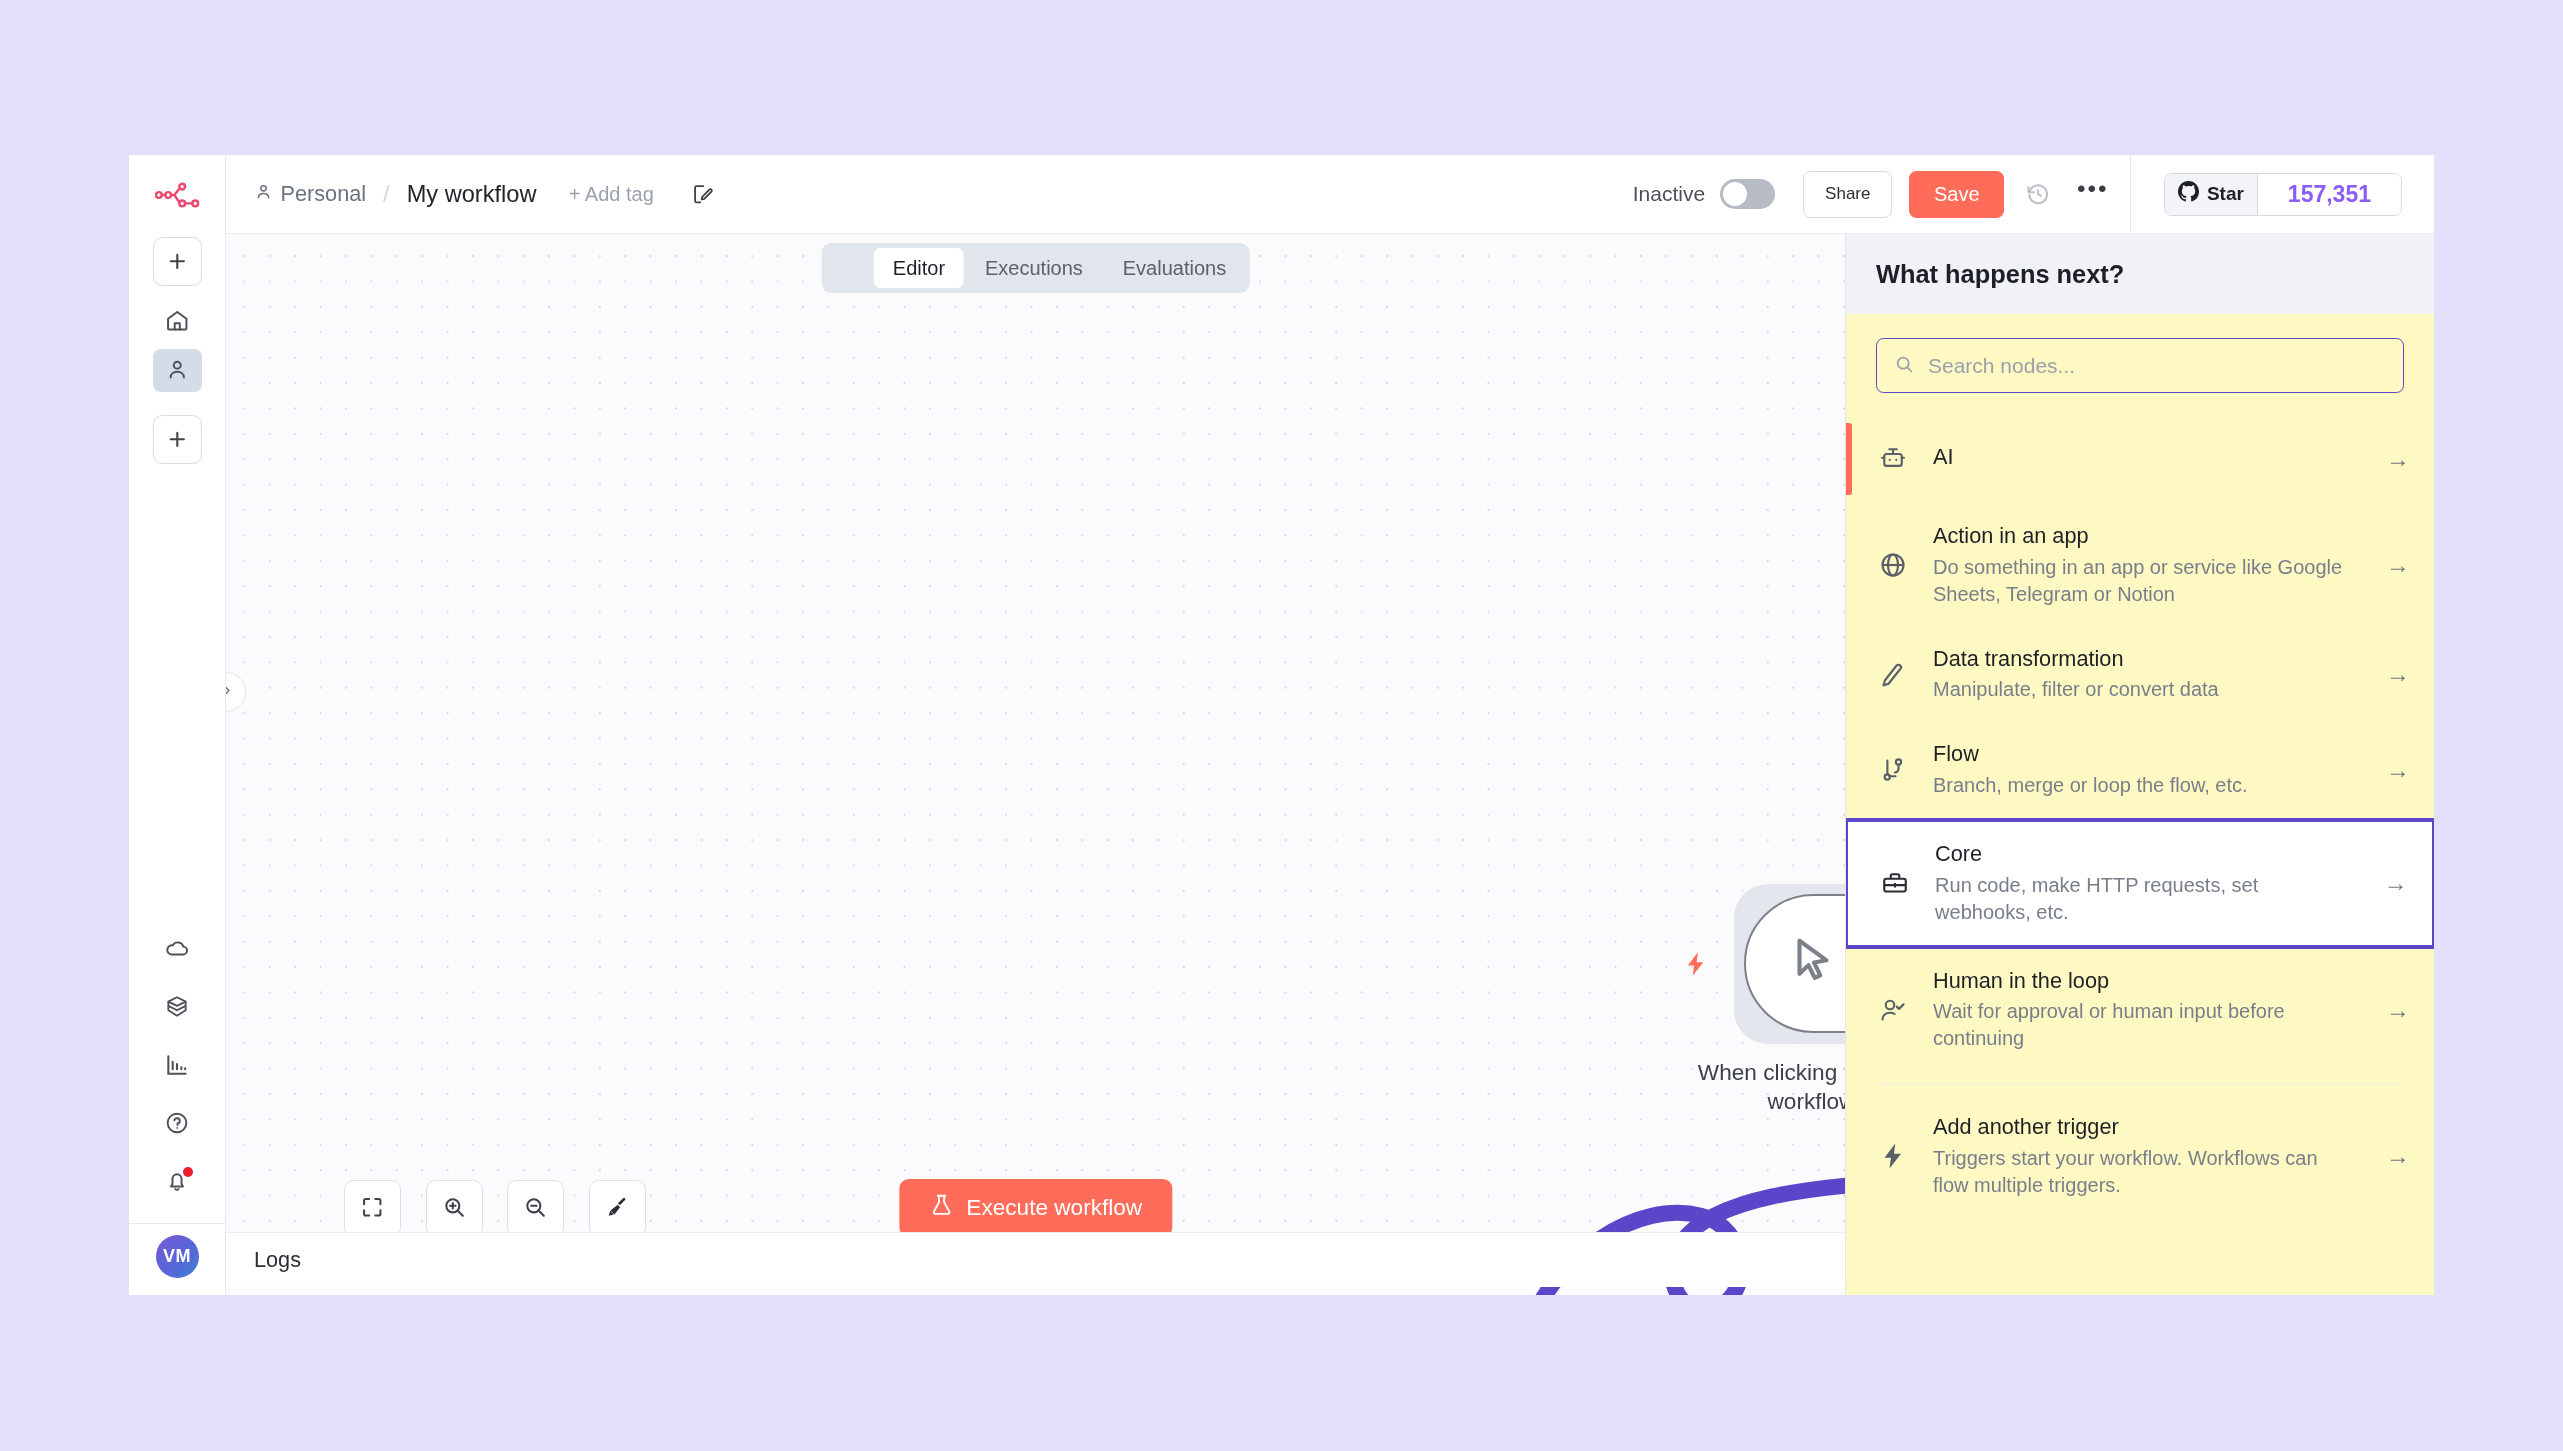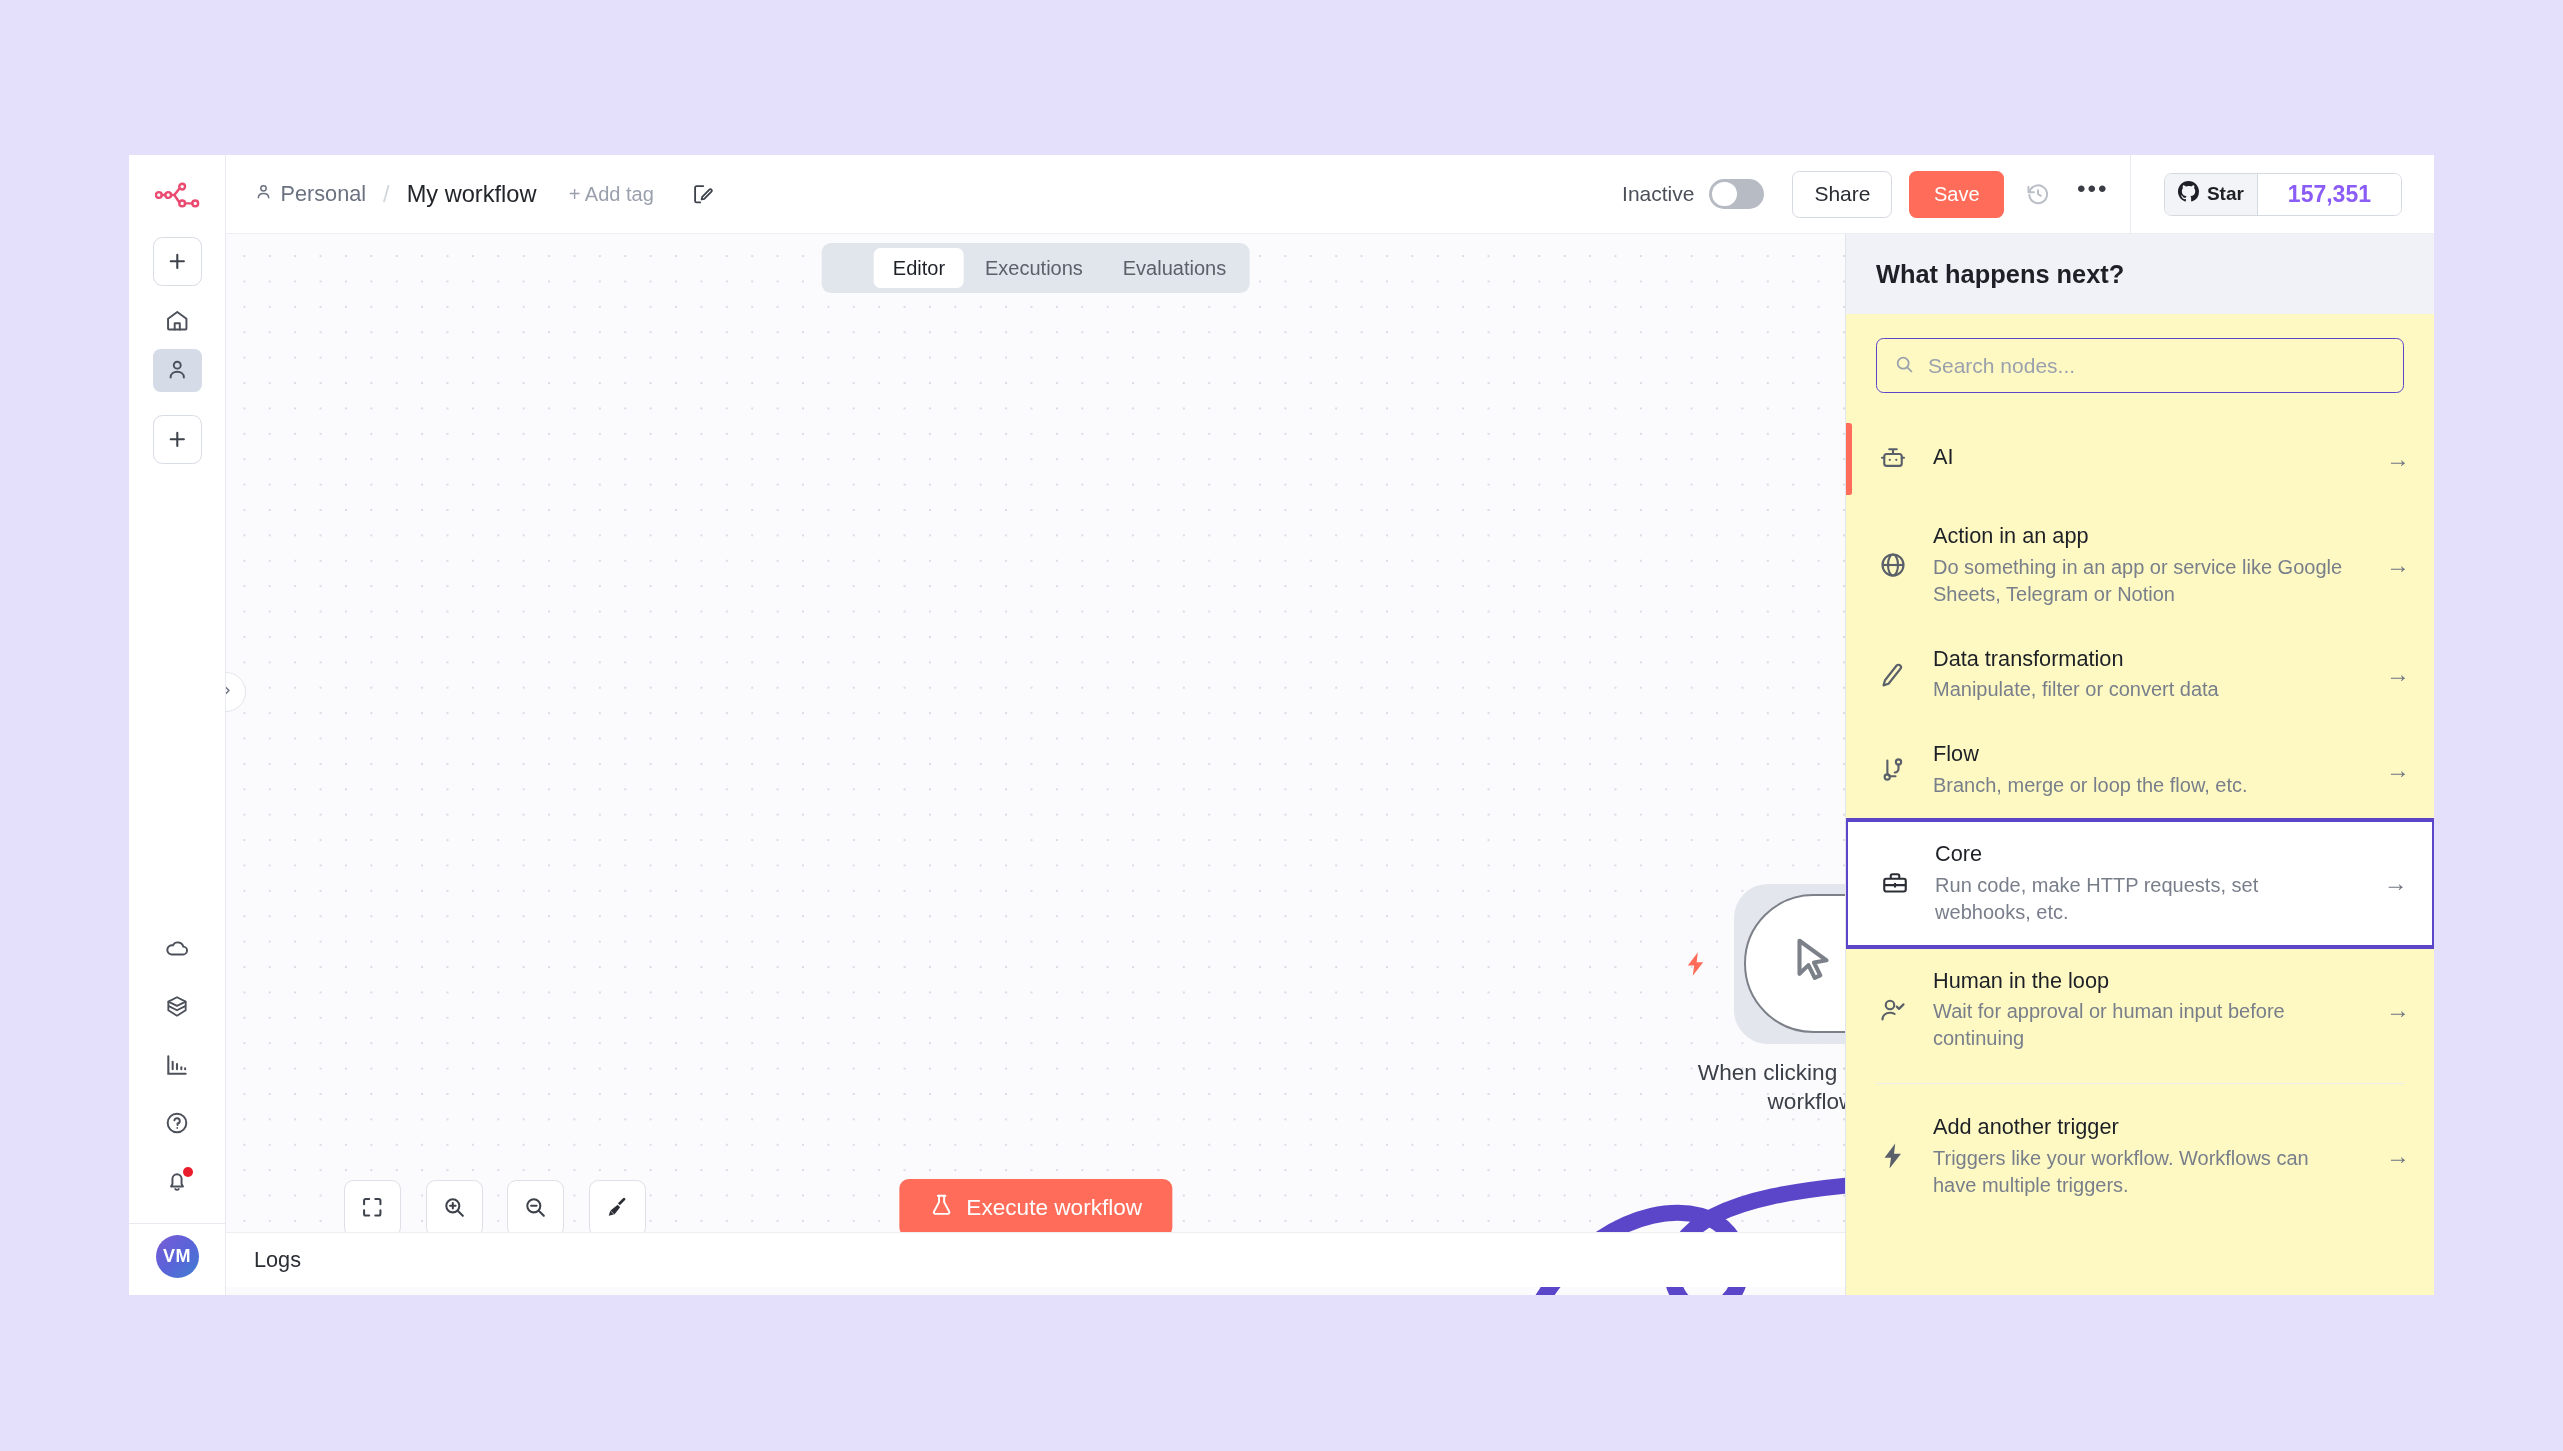--- a/index.html
+++ b/index.html
@@ -91,21 +91,21 @@
     width: 55px; height: 30px; border-radius: 15px;
     background: #b6bbc4; position: relative; cursor: pointer;
   }
   .toggle .knob {
     position: absolute; top: 2.8px; left: 2.8px;
     width: 24.5px; height: 24.5px; border-radius: 50%; background: #fff;
   }
   .btn-share {
     margin-left: 28px;
     border: 0.9px solid #d5d9e0; background: #fff;
-    color: #2a2d34; font-size: 21px;
+    color: #2a2d34; font-size: 17px;
     padding: 0 21px; height: 47px; border-radius: 7.5px;
     cursor: pointer; display:flex; align-items:center;
     font-family: "Liberation Sans", sans-serif;
   }
   .btn-save {
     margin-left: 17px;
     border: none; background: #ff6d5a;
     color: #fff; font-size: 20px;
     padding: 0 24.5px; height: 47px; border-radius: 7.5px;
     cursor: pointer; display:flex; align-items:center;
@@ -613,21 +613,21 @@
           <div class="list-sep"></div>
 
           <div class="cat-row">
             <span class="cat-icon">
               <svg width="30" height="30" viewBox="0 0 24 24" fill="#5a6069">
                   <path d="M13.8 2L5.2 13.4h5.2L9.2 22l9.2-11.8h-5.6z"></path>
                 </svg>
             </span>
             <span class="cat-text">
               <span class="cat-title" style="display:block">Add another trigger</span>
-              <span class="cat-desc" style="display:block">Triggers like your workflow. Workflows can have multiple triggers.</span>
+              <span class="cat-desc" style="display:block">Triggers start your workflow. Workflows can flow multiple triggers.</span>
             </span>
             <span class="cat-arrow">→</span>
           </div>
 
         </div>
       </div>
 
     </div>
   </div>
 </div>

